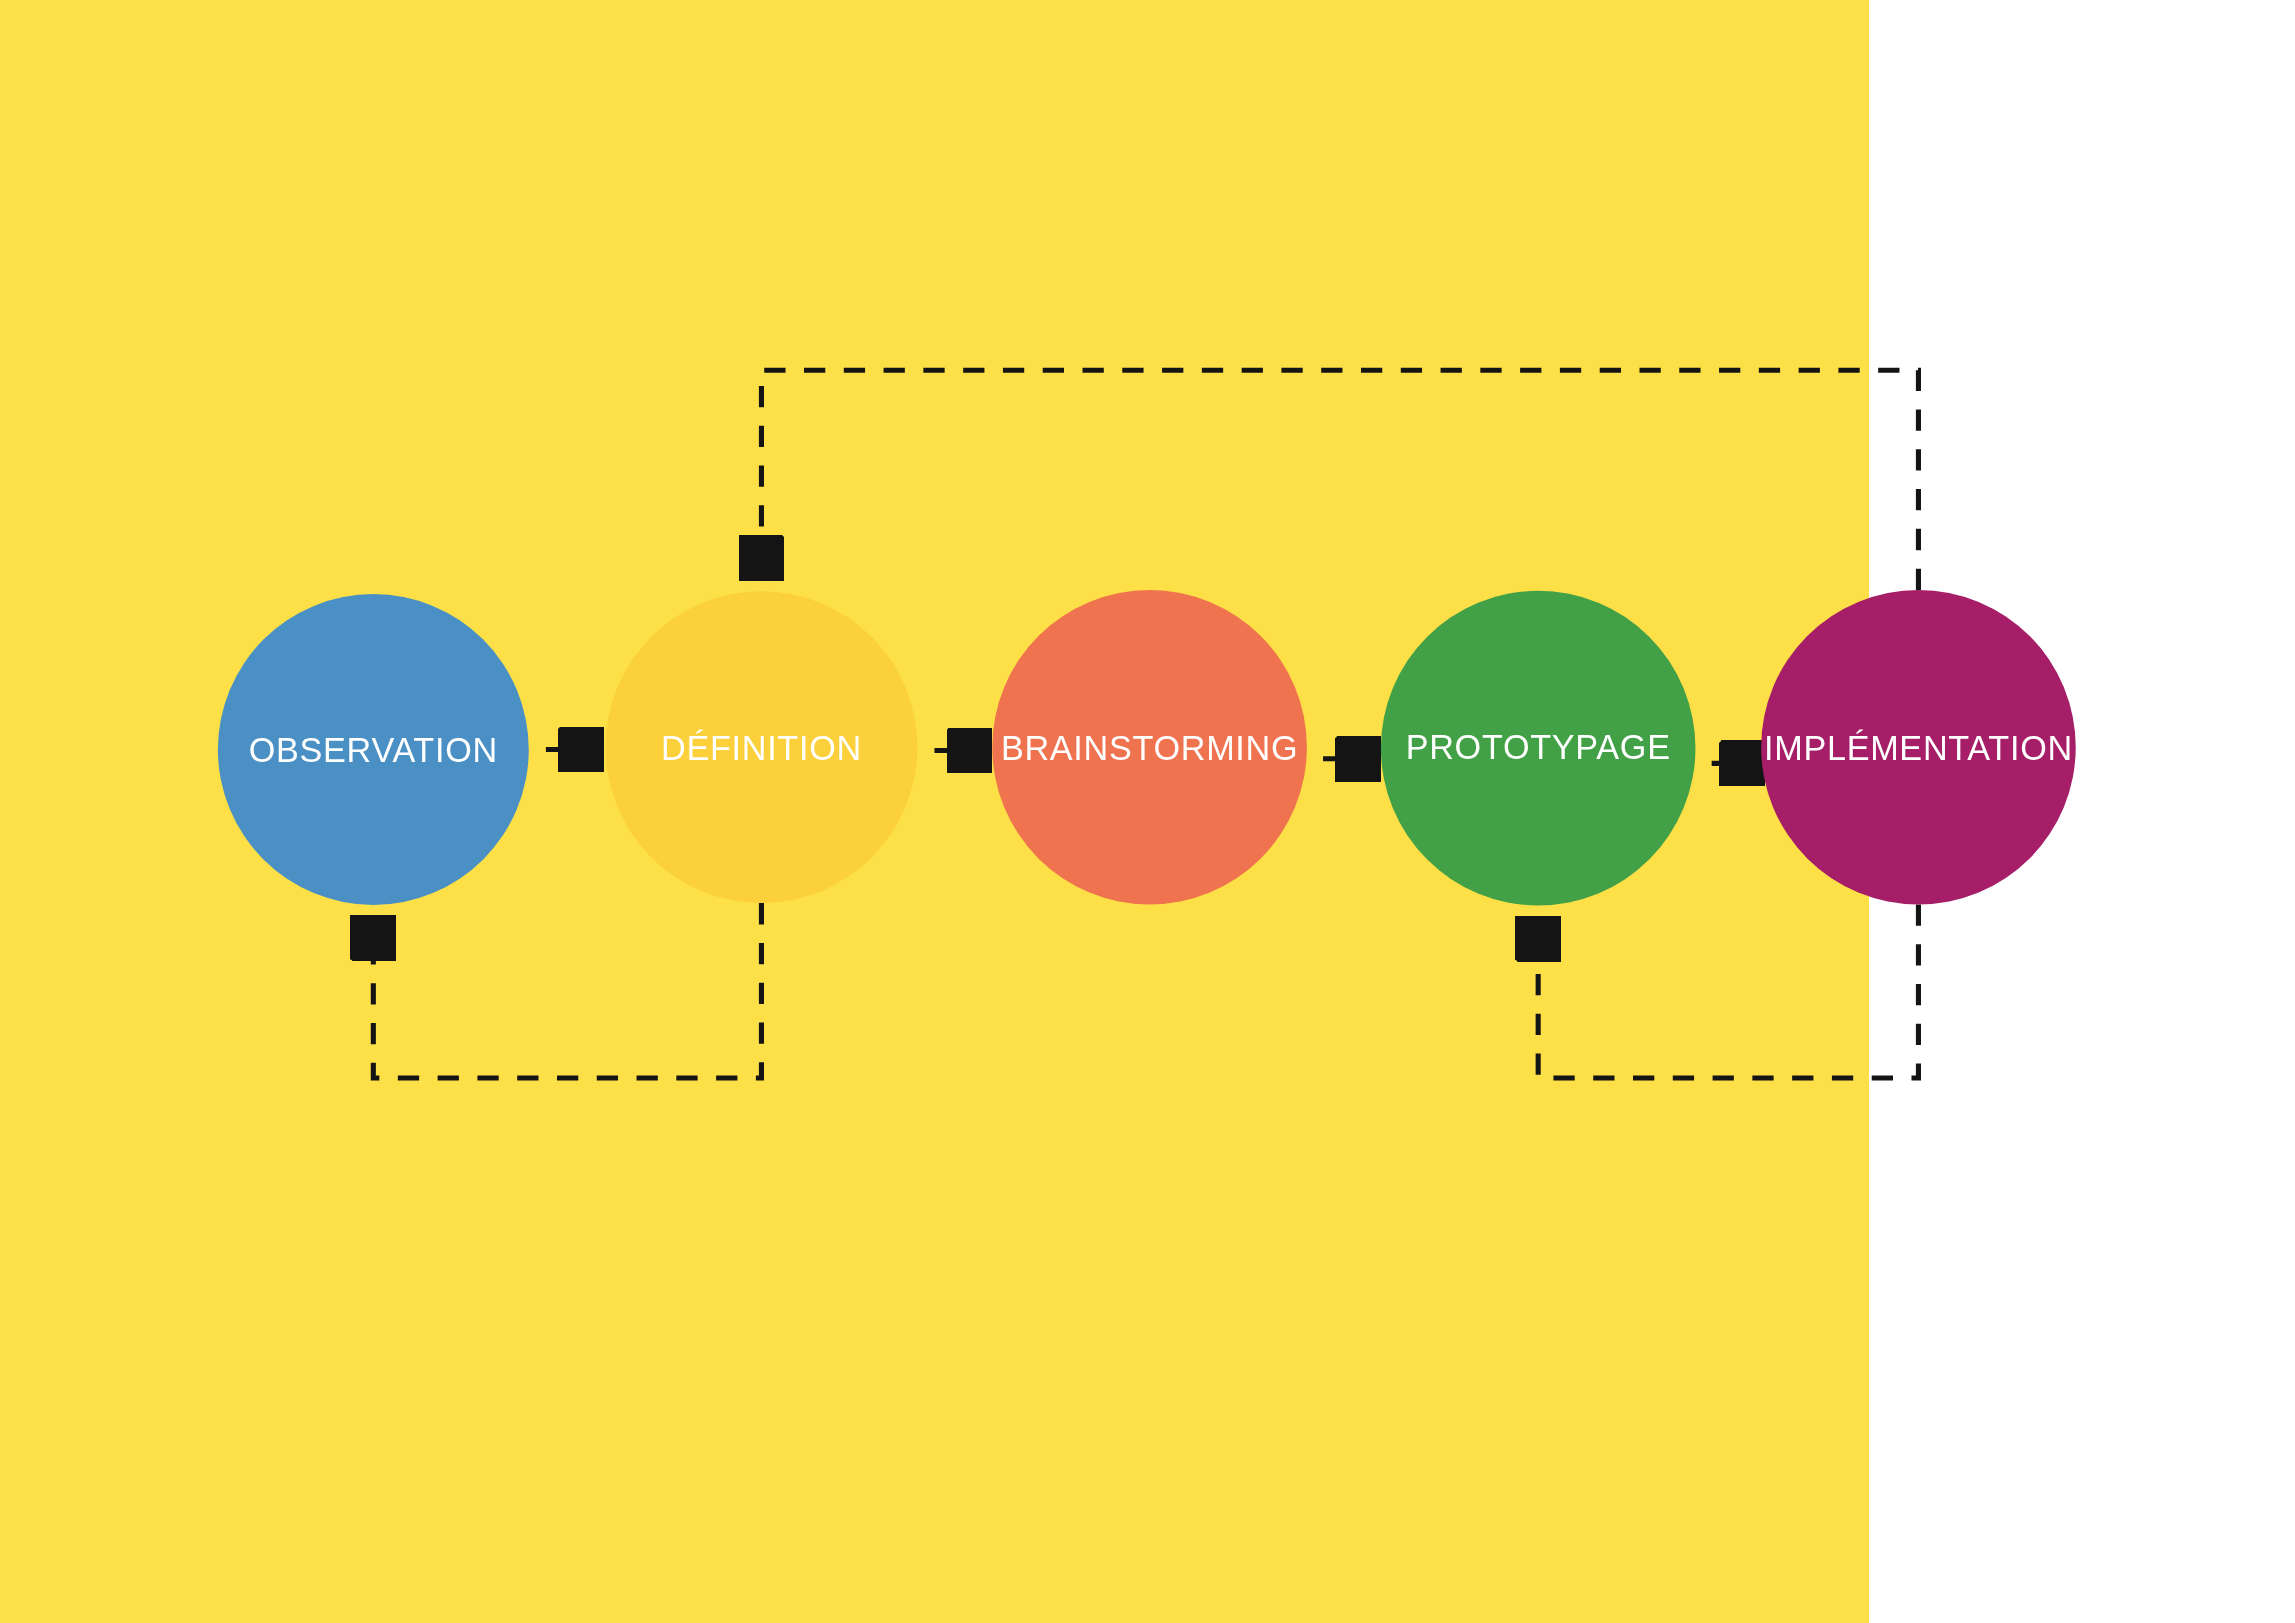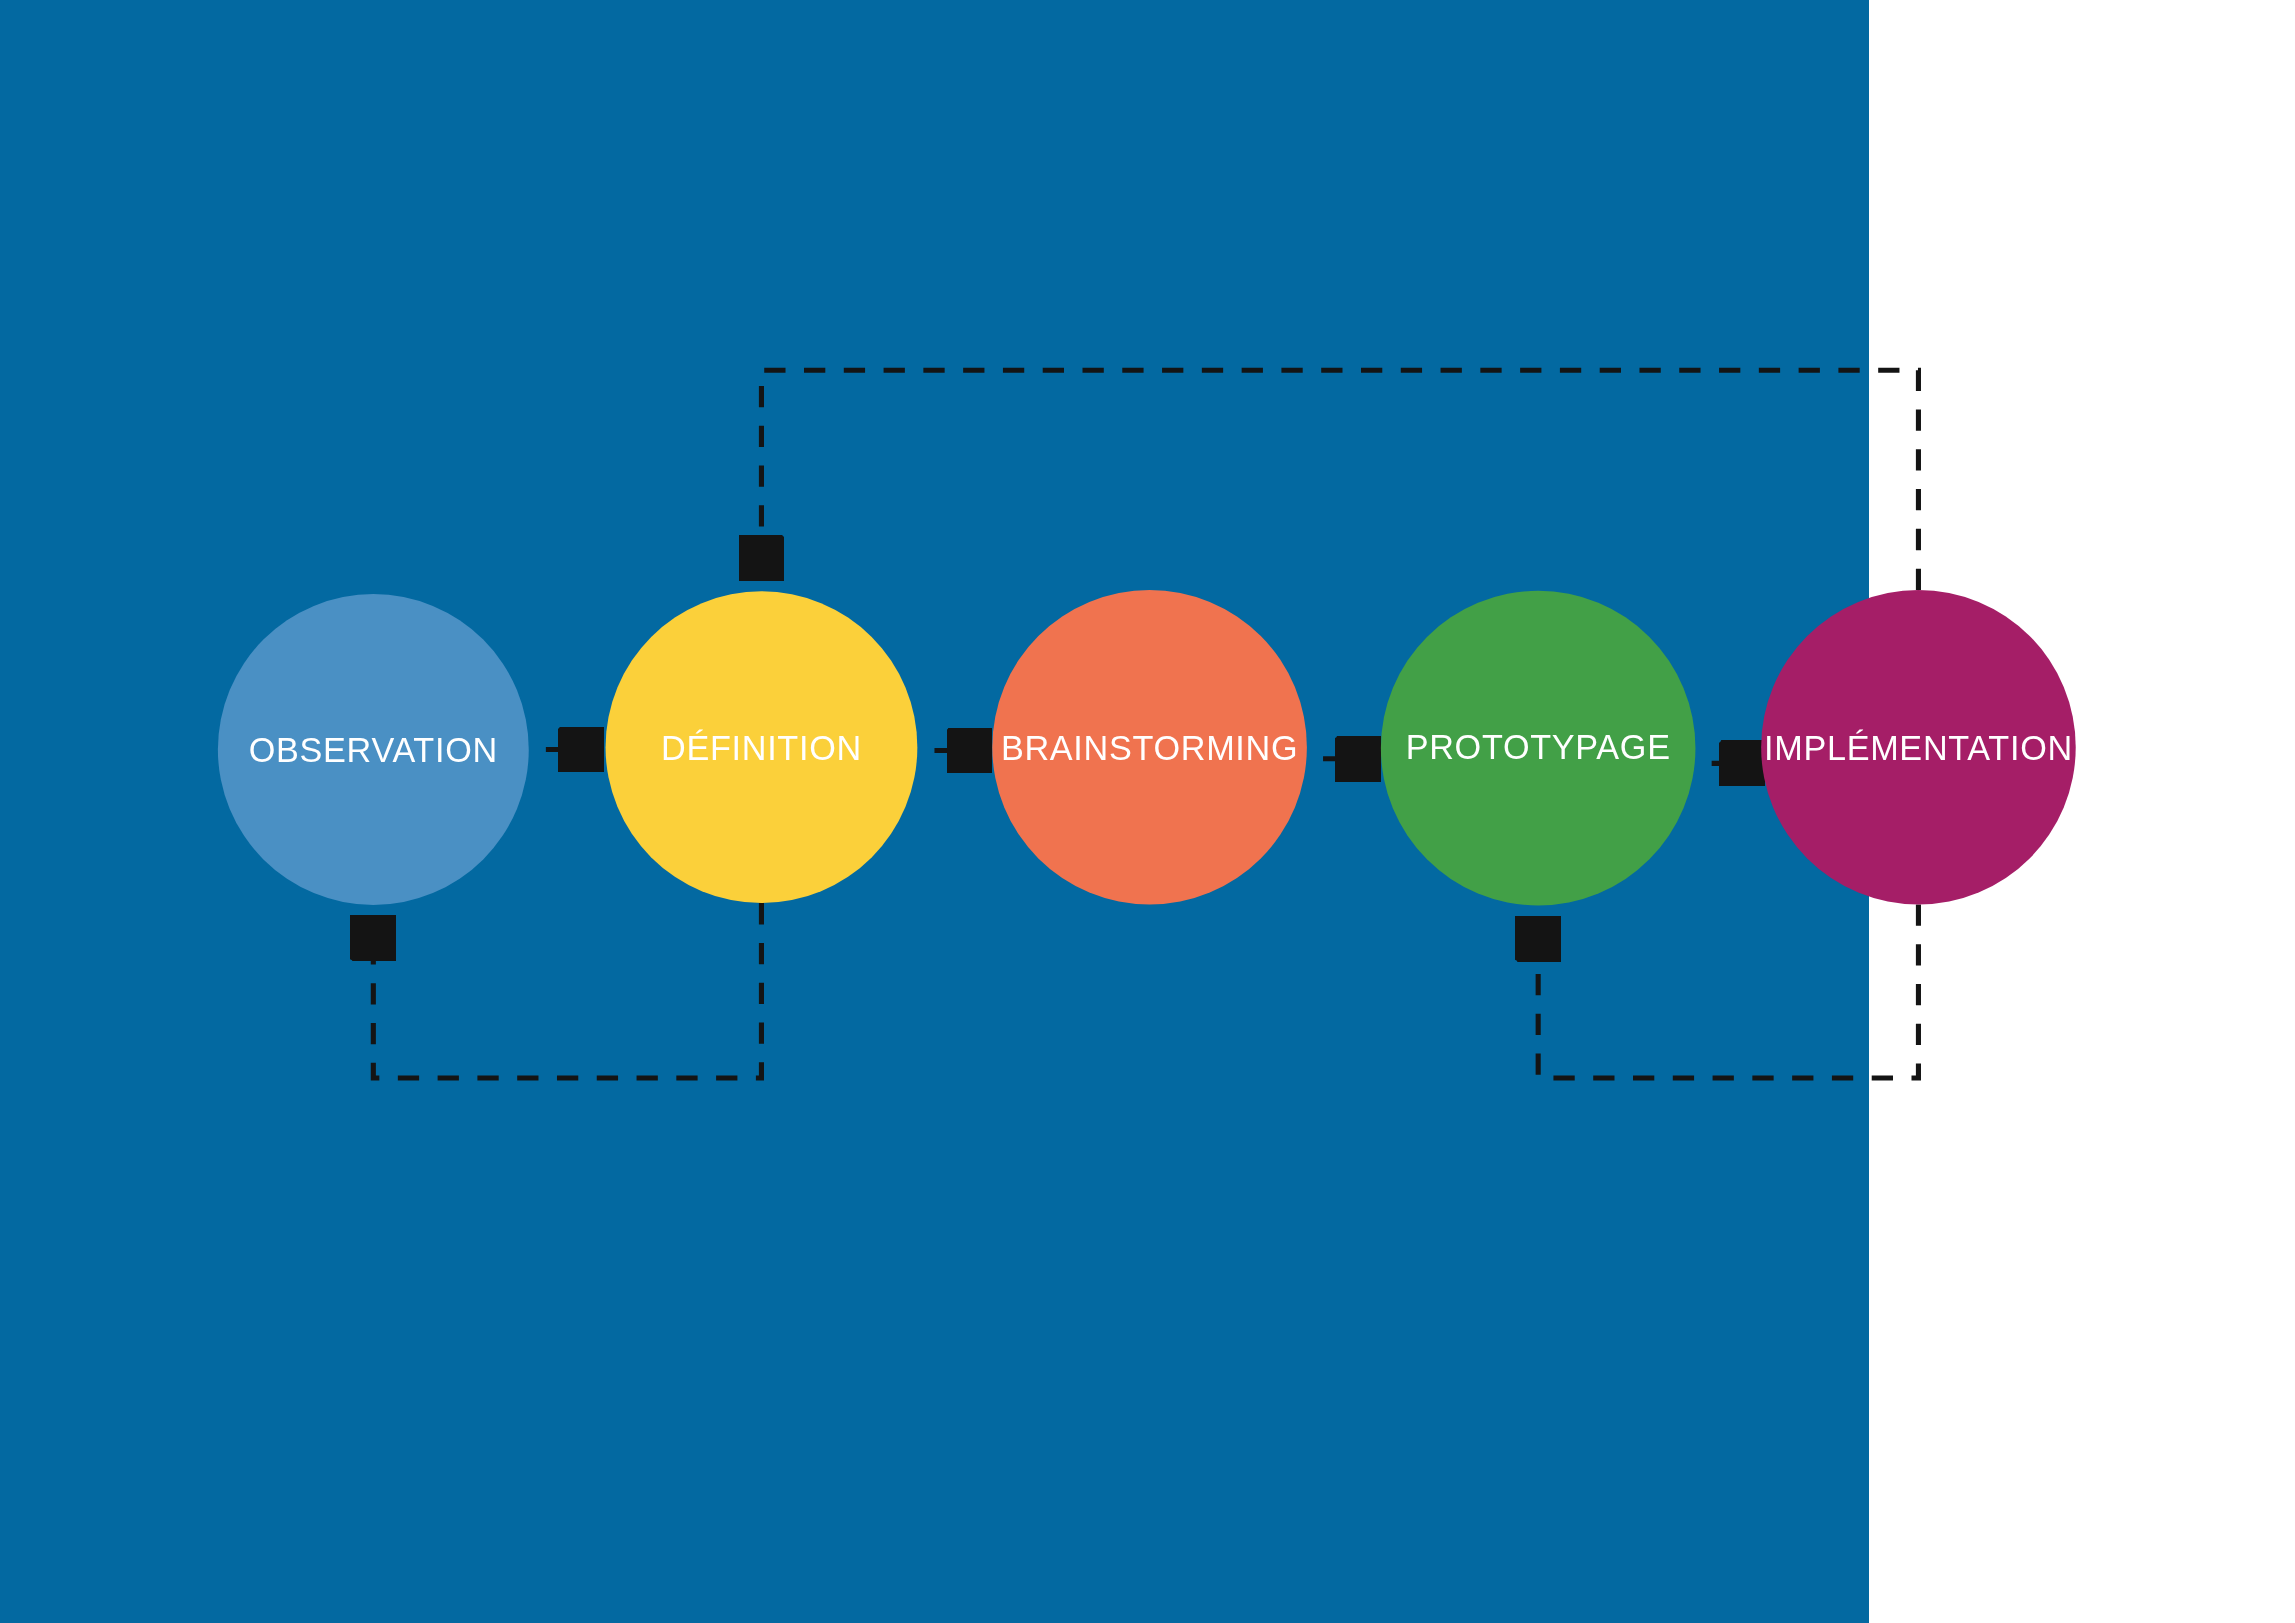--- a/index.html
+++ b/index.html
@@ -10,21 +10,21 @@
   body {
     width: 2295px;
     height: 1623px;
     overflow: hidden;
     font-family: "Liberation Sans", sans-serif;
   }
   #stage {
     position: relative;
     width: 1869px;
     height: 1623px;
-    background: #0369a1;
+    background: #fde047;
   }
   #diagram-svg {
     position: absolute;
     inset: 0;
     width: 2295px;
     height: 1623px;
     display: block;
   }
   .node-label {
     fill: #ffffff;

